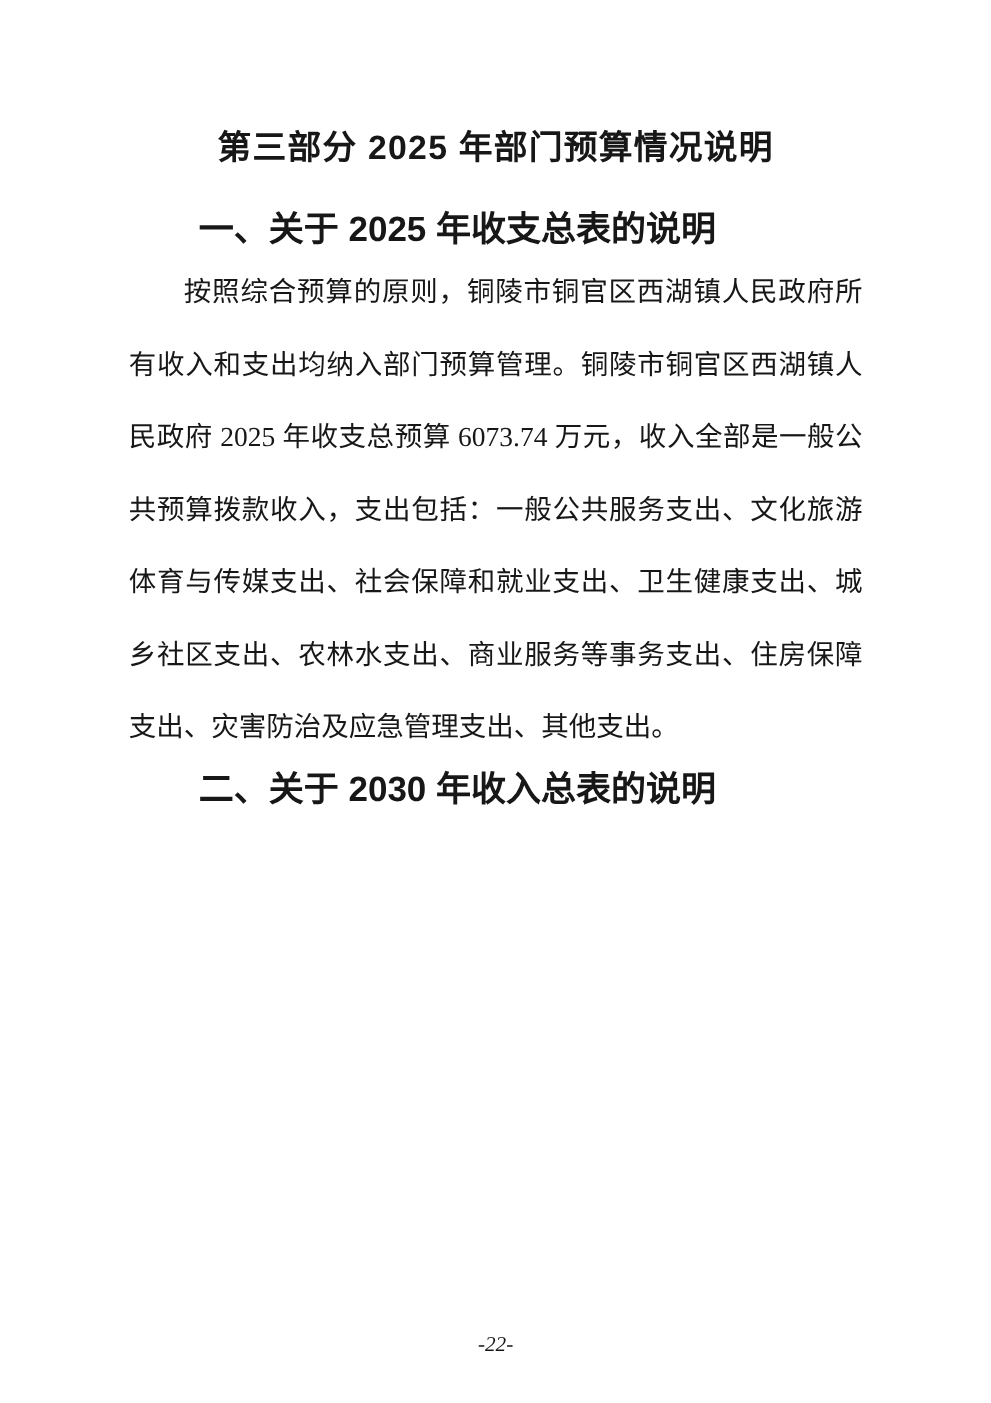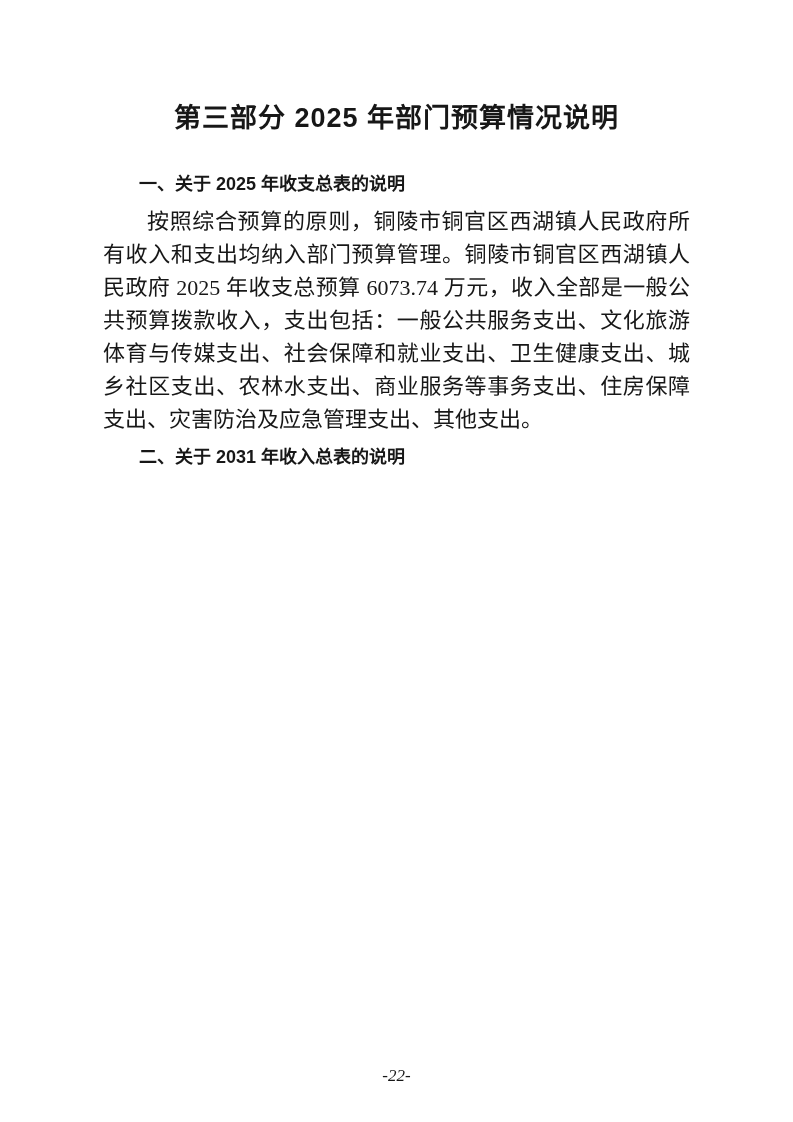--- a/index.html
+++ b/index.html
@@ -28,32 +28,32 @@
     font-size: 27px;
     line-height: 40px;
     letter-spacing: 1px;
     text-align: center;
     margin: 0;
     white-space: nowrap;
   }
   .section-heading {
     font-family: "Liberation Sans", "DejaVu Sans", sans-serif;
     font-weight: 700;
-    font-size: 18px;
+    font-size: 28px;
     line-height: 42.5px;
     margin: 0;
     text-indent: 2em;
     white-space: nowrap;
   }
   .heading-gap {
     margin-top: 24.5px;
   }
   .para {
     font-size: 22px;
-    line-height: 33px;
+    line-height: 58px;
     margin: 0;
     text-indent: 2em;
     text-align: justify;
     text-justify: inter-character;
     word-break: break-all;
   }
   .page-number {
     position: absolute;
     left: 0;
     right: 0;
@@ -70,21 +70,21 @@
 
 <div class="page">
   <div class="content">
 
     <h1 class="doc-title">第三部分 2025 年部门预算情况说明</h1>
 
     <h2 class="section-heading heading-gap">一、关于 2025 年收支总表的说明</h2>
 
     <p class="para">按照综合预算的原则，铜陵市铜官区西湖镇人民政府所有收入和支出均纳入部门预算管理。铜陵市铜官区西湖镇人民政府 2025 年收支总预算 6073.74 万元，收入全部是一般公共预算拨款收入，支出包括：一般公共服务支出、文化旅游体育与传媒支出、社会保障和就业支出、卫生健康支出、城乡社区支出、农林水支出、商业服务等事务支出、住房保障支出、灾害防治及应急管理支出、其他支出。</p>
 
-    <h2 class="section-heading">二、关于 2031 年收入总表的说明</h2>
+    <h2 class="section-heading">二、关于 2030 年收入总表的说明</h2>
 
 
 
 
   </div>
 
   <div class="page-number">-22-</div>
 </div>
 
 </body></html>

